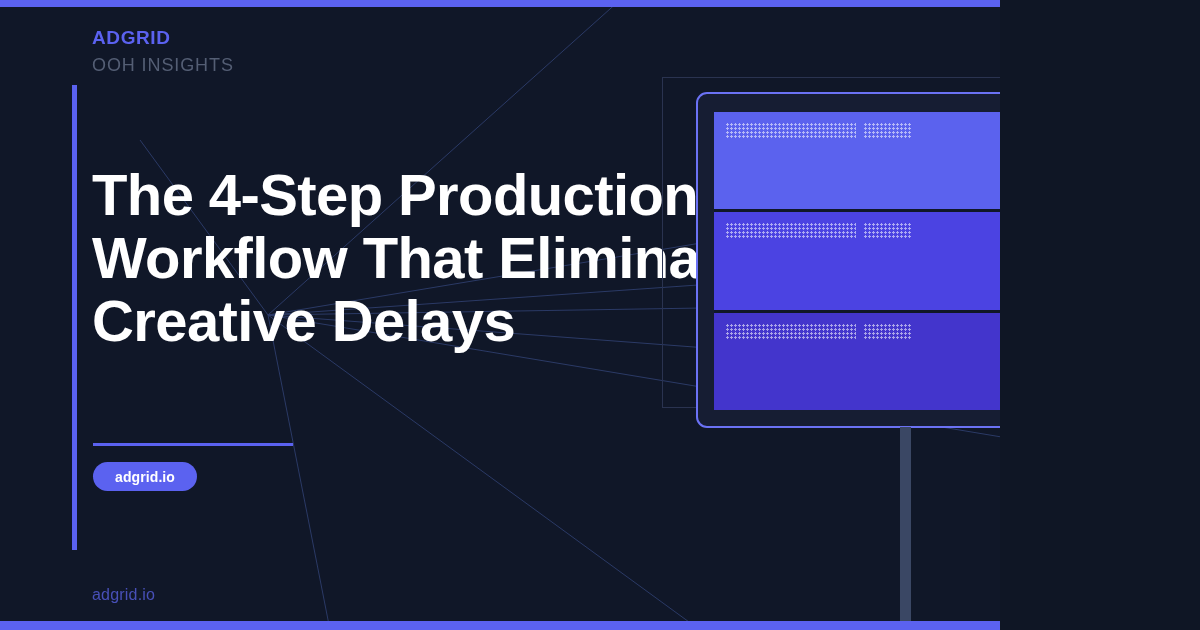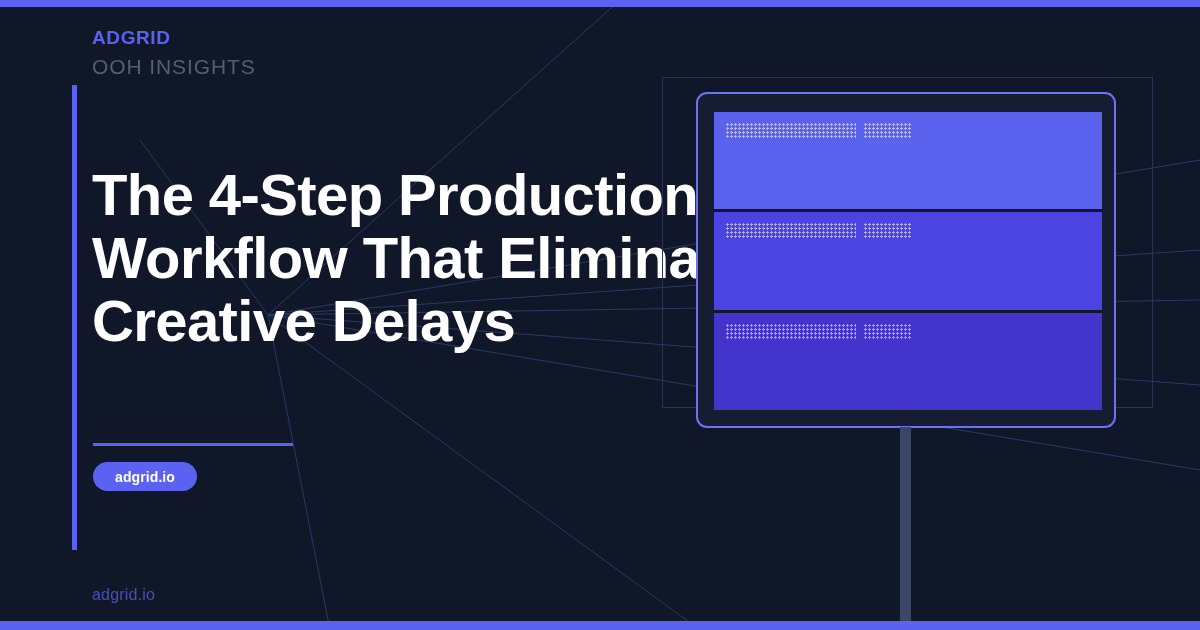--- a/index.html
+++ b/index.html
@@ -6,21 +6,21 @@
     margin: 0;
     padding: 0;
     background: #0f1625;
   }
   body {
     font-family: "Liberation Sans", sans-serif;
   }
 
   #canvas {
     position: relative;
-    width: 1200px;
+    width: 1000px;
     height: 630px;
     background: #101728;
     overflow: hidden;
     text-decoration: underline;
   }
 
   
   #bg-lines {
     position: absolute;
     left: 0; top: 0;
@@ -57,21 +57,21 @@
   }
   #brand-name {
     font-size: 19px;
     font-weight: bold;
     letter-spacing: 0.6px;
     color: #5b62f0;
     line-height: 1.15;
   }
   #brand-tagline {
     margin-top: 6px;
-    font-size: 21px;
+    font-size: 18px;
     font-weight: normal;
     letter-spacing: 0.9px;
     color: #545e74;
   }
 
   
   #headline {
     position: absolute;
     left: 92px;
     top: 163px;

